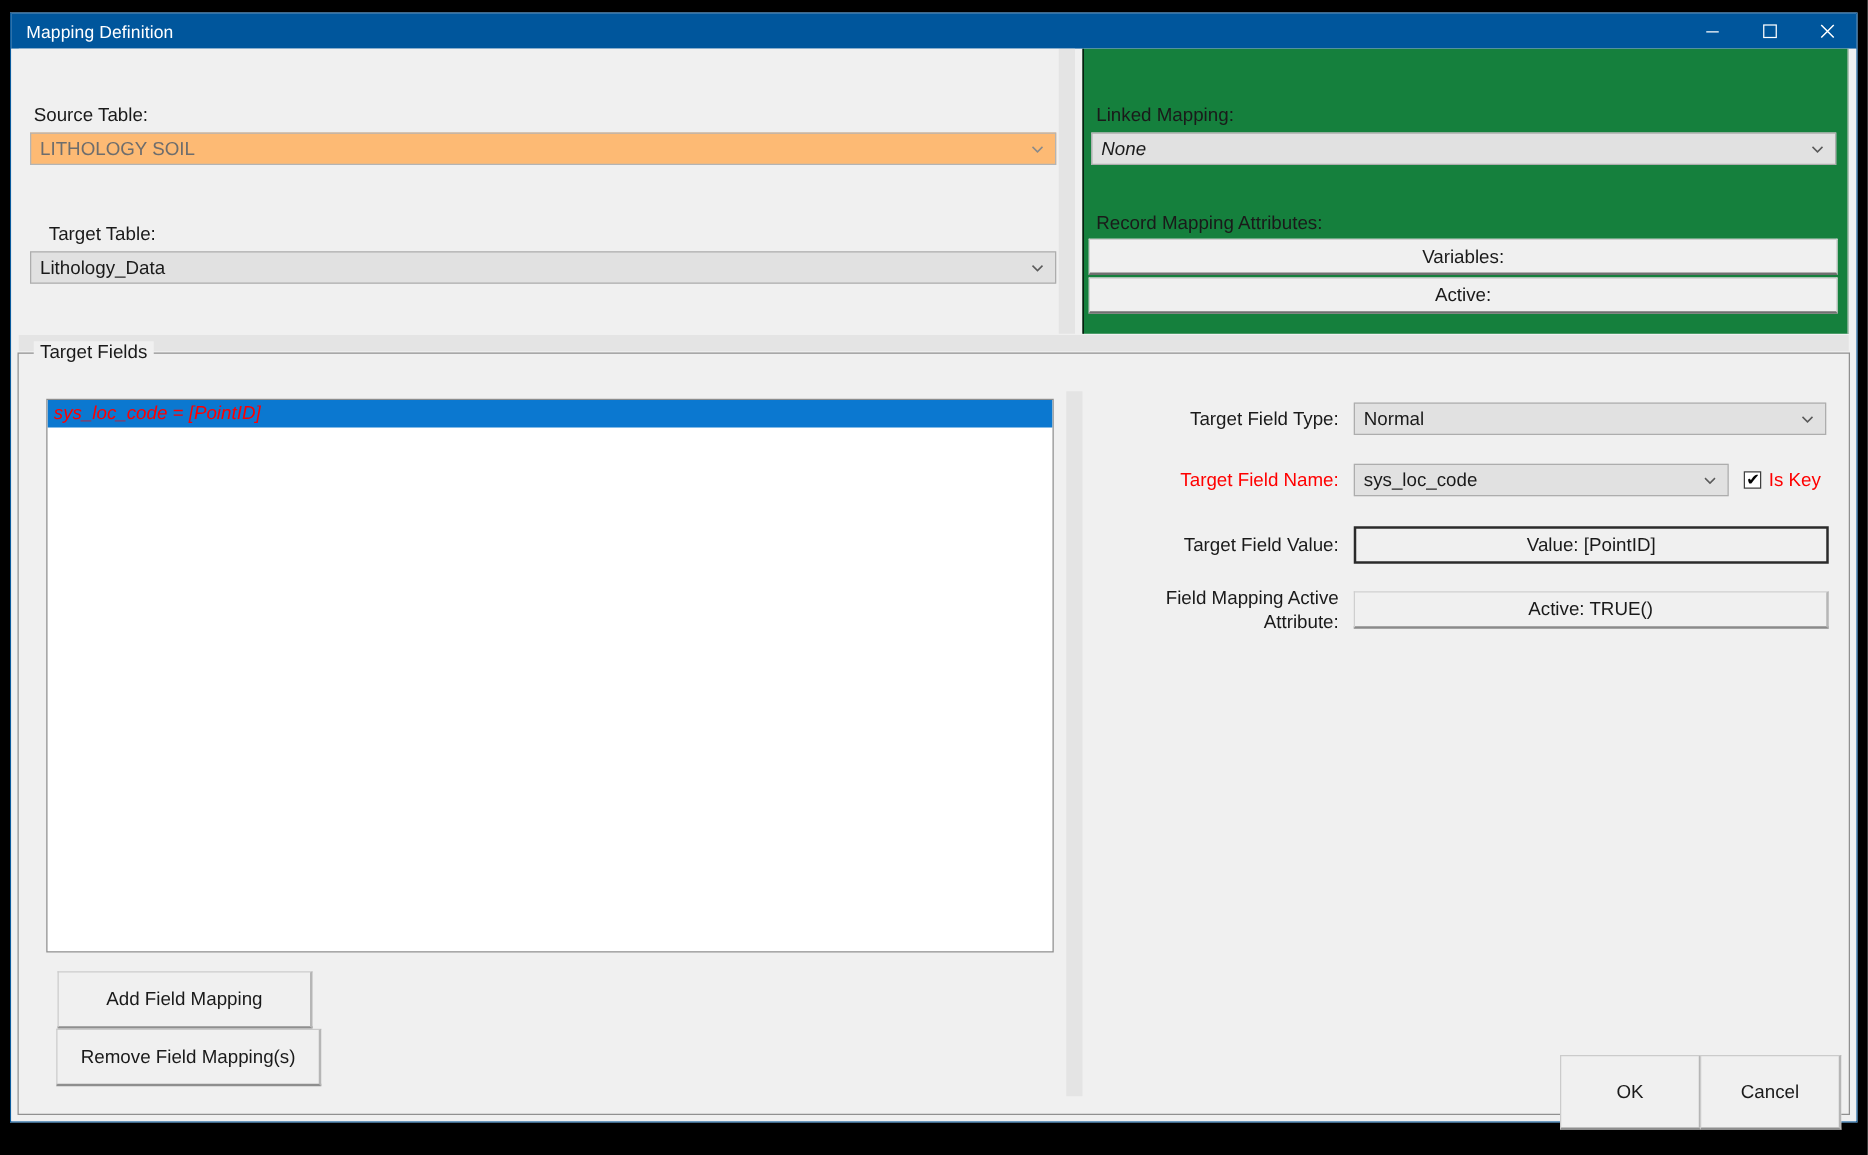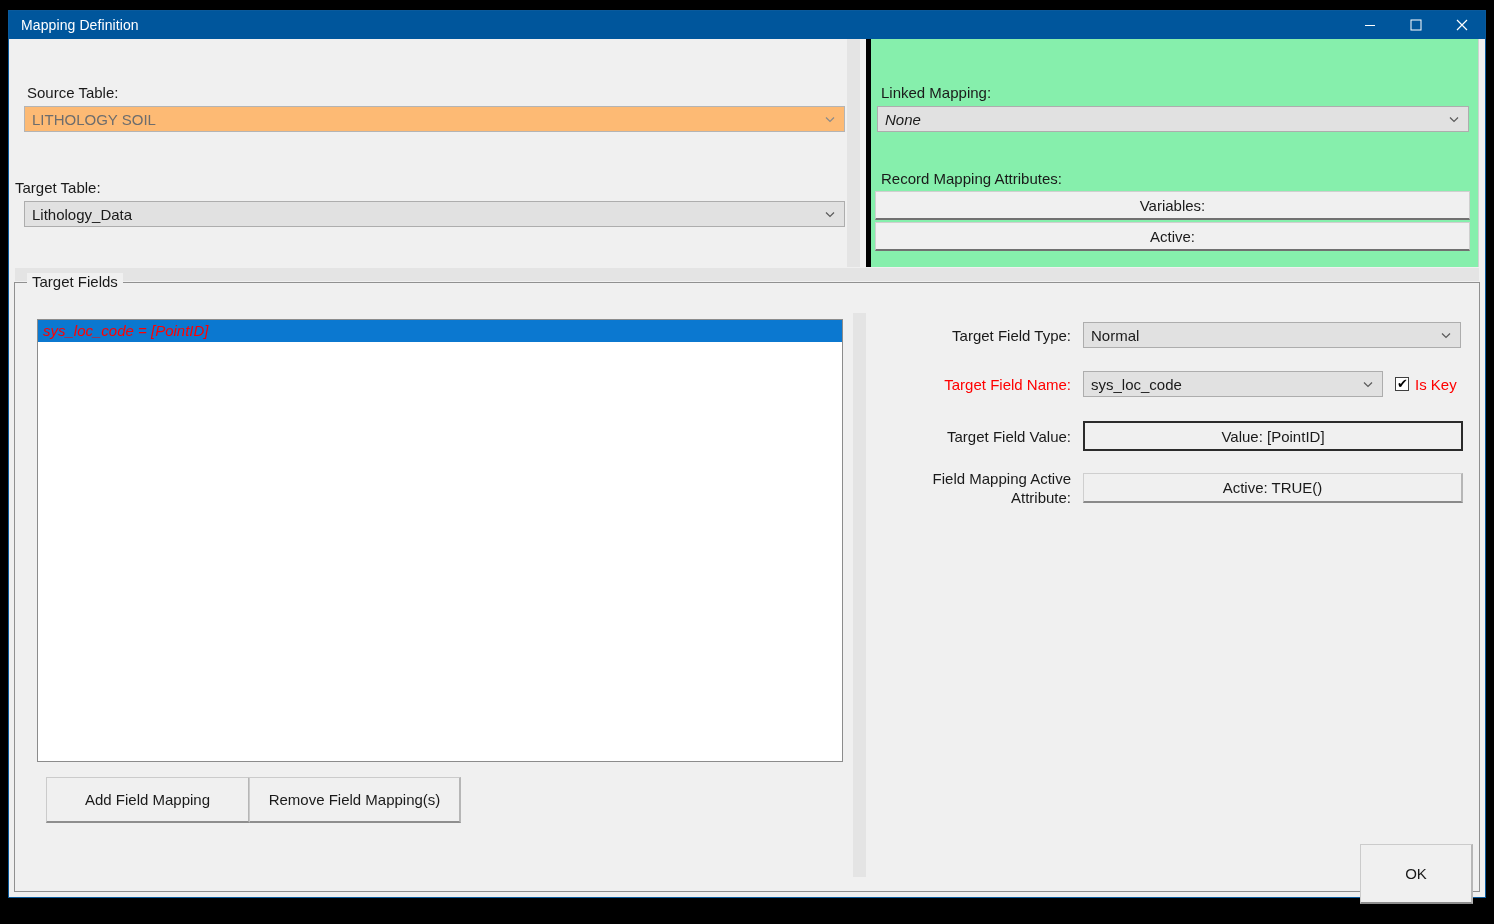--- a/index.html
+++ b/index.html
@@ -66,22 +66,22 @@
   .panel-left-top {
     position: absolute;
     left: 6px; top: 0;
     width: 832px; height: 228px;
     background: #f0f0f0;
   }
   .panel-right-top {
     position: absolute;
     left: 857px; top: 0;
     right: 6px; height: 228px;
-    background: #86efac;
-    border-left: 5px solid #000000;
+    background: #15803d;
+    border-left: 1px solid #000000;
     border-right: 1px solid #d0d0d0;
     box-sizing: border-box;
   }
   .vsplit-top {
     position: absolute;
     left: 838px; top: 0;
     width: 13px; height: 228px;
     background: #e4e4e4;
   }
 
@@ -114,21 +114,21 @@
     position: absolute;
     right: 8px; top: 50%;
     transform: translateY(-50%);
     width: 12px; height: 12px;
   }
   .combo .chev svg { display:block; }
 
   
   .lbl-source { position: absolute; left: 12px; top: 45px; }
   .cmb-source { position: absolute; left: 9px; top: 67px; width: 821px; }
-  .lbl-target-table { position: absolute; left: 0; top: 140px; }
+  .lbl-target-table { position: absolute; left: 24px; top: 140px; }
   .cmb-target-table { position: absolute; left: 9px; top: 162px; width: 821px; }
 
   
   .lbl-linked { position: absolute; left: 10px; top: 45px; }
   .cmb-linked { position: absolute; left: 6px; top: 67px; right: 9px; font-style: italic; }
   .lbl-rma { position: absolute; left: 10px; top: 131px; }
   .attr-btn {
     position: absolute;
     left: 4px; right: 8px;
     height: 29px;
@@ -201,20 +201,21 @@
   }
   .list-item.selected {
     background: #0b78d0;
     color: #ff0000;
   }
 
   .list-buttons {
     position: absolute;
     left: 9px; top: 458px;
     display: flex;
+    flex-direction: column;
   }
   .win-btn {
     box-sizing: border-box;
     height: 46px;
     background: #f0f0f0;
     border: 1px solid #cbcbcb;
     border-bottom: 2px solid #8e8e8e;
     border-right: 2px solid #b6b6b6;
     display: flex;
     align-items: center;
@@ -484,17 +485,20 @@
 
         </div>
       </div>
     </div>
 
     <div class="bottombar">
       <div class="ok-cancel">
         <div class="win-btn btn-ok">
           <span>OK</span>
         </div>
+        <div class="win-btn btn-cancel">
+          <span>Cancel</span>
+        </div>
       </div>
     </div>
 
   </div>
 </div>
 
 </body></html>

